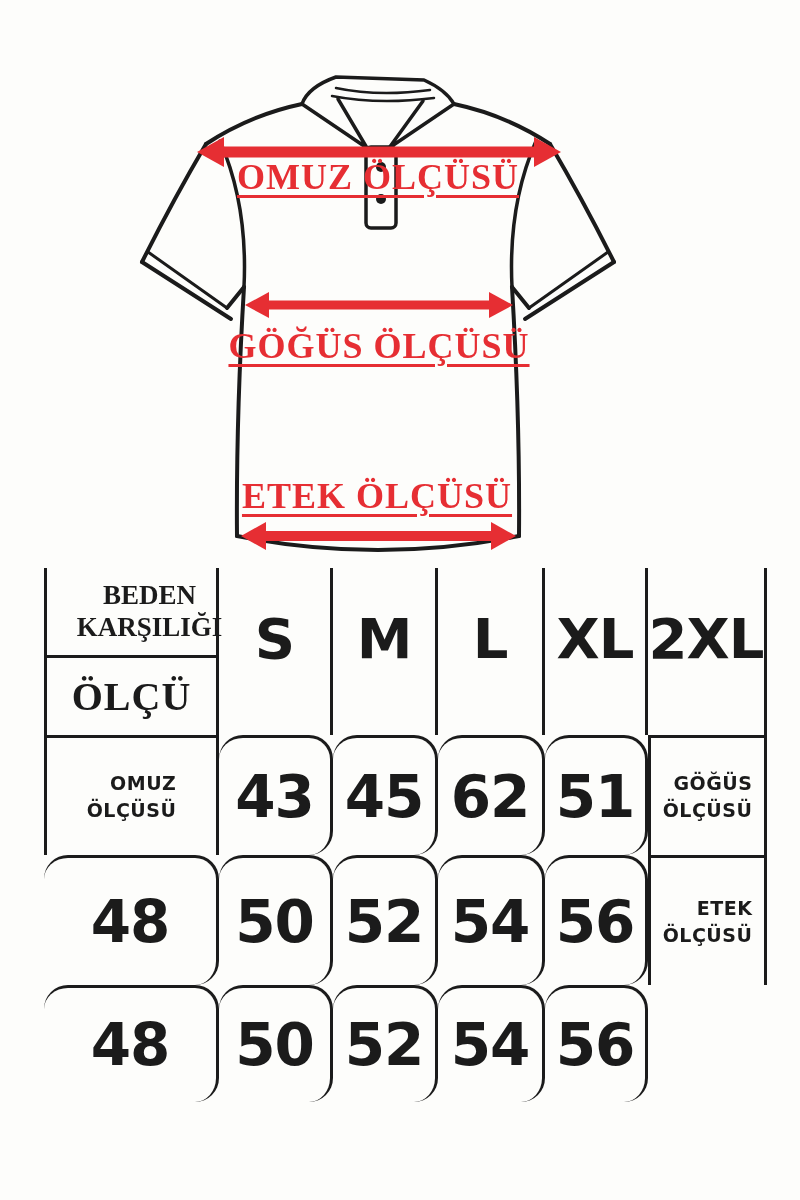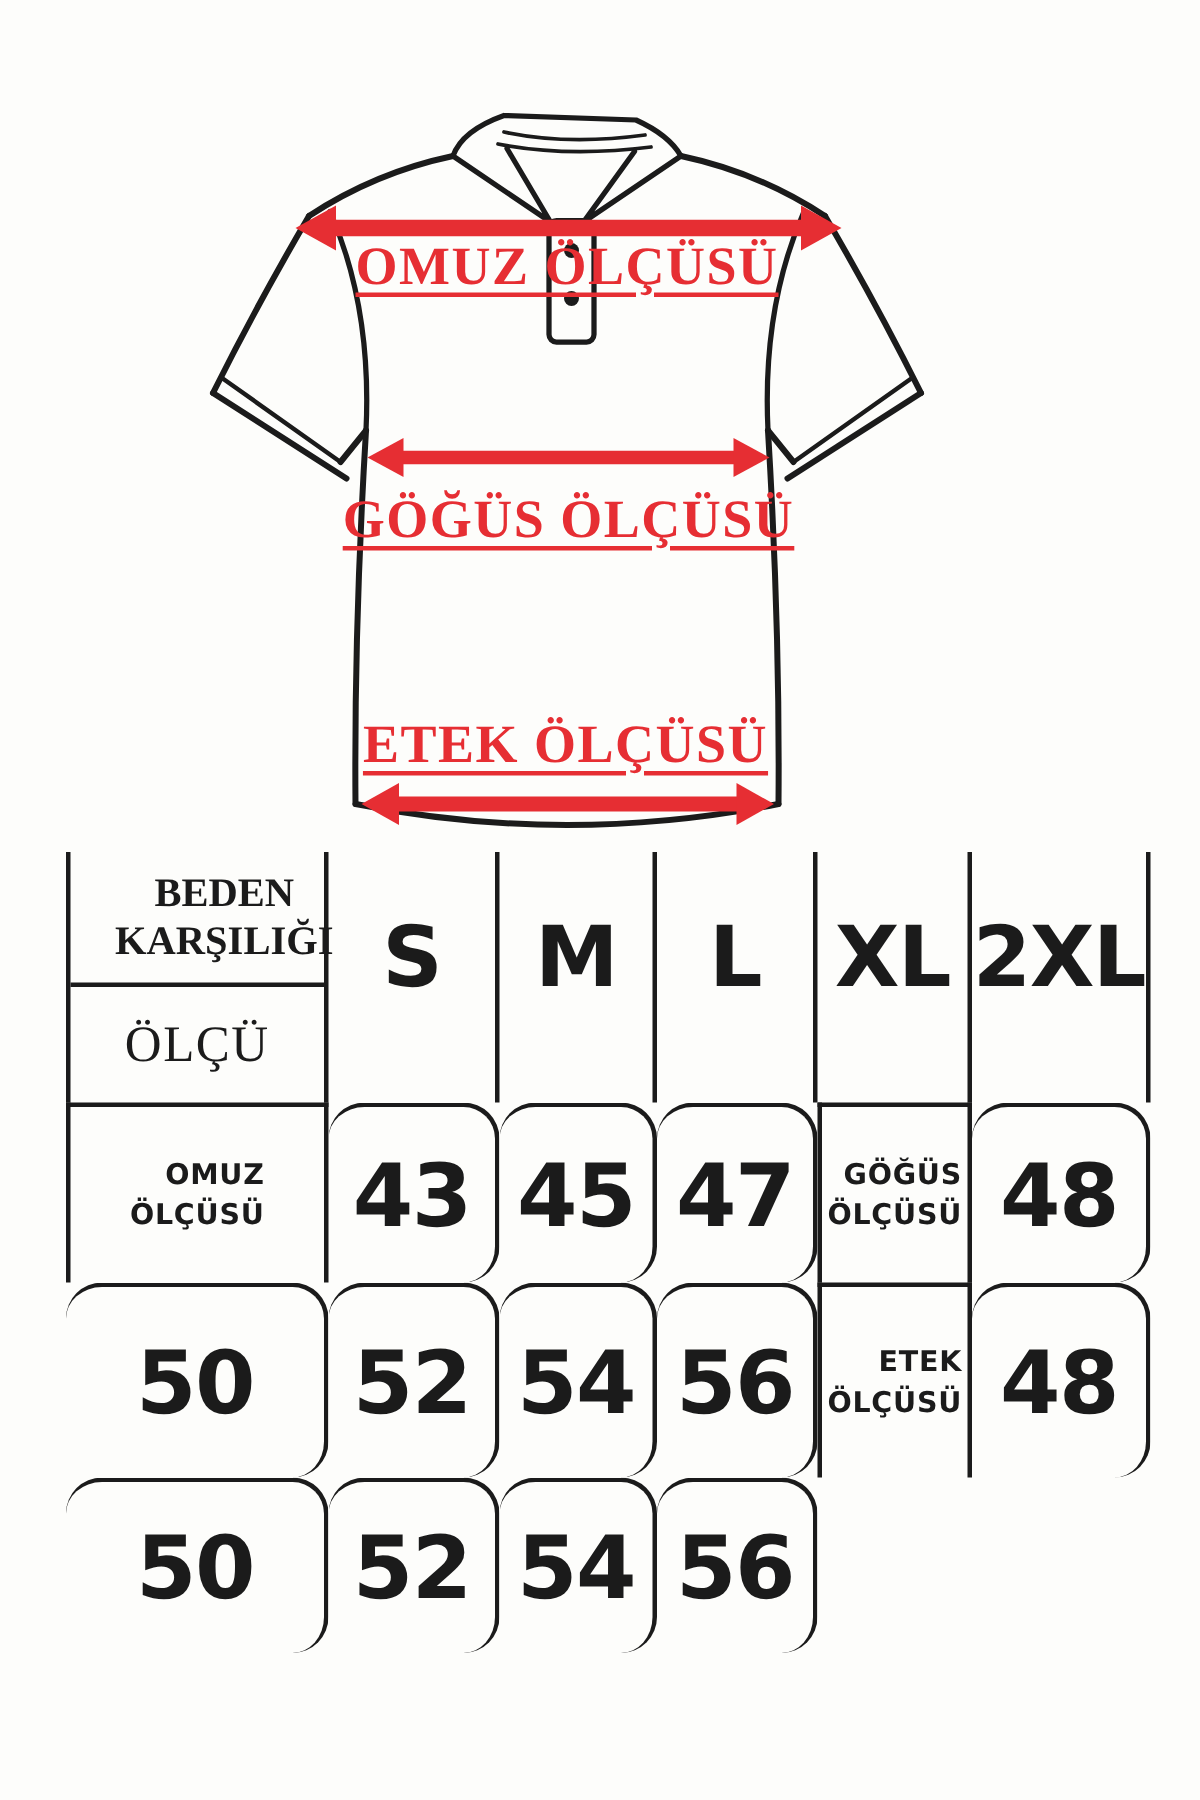--- a/index.html
+++ b/index.html
@@ -61,21 +61,21 @@
     border-bottom:3px solid var(--ink);
     display:flex;align-items:center;justify-content:center;
     font-family:"Liberation Serif",serif;
     font-weight:bold;font-size:27px;line-height:1.15;
     white-space:pre-line;text-align:center;padding-left:36px;
   }
   .corner-bottom{
     flex:1;
     display:flex;align-items:center;justify-content:center;
     font-family:"Liberation Serif",serif;
-    font-weight:normal;font-size:34px;letter-spacing:1px;
+    font-weight:bold;font-size:40px;letter-spacing:1px;
   }
   .size-cell{
     font-weight:bold;font-size:56px;
     padding-bottom:26px;
     letter-spacing:-1px;
   }
   .row-label{
     font-weight:bold;font-size:19px;line-height:1.4;
     white-space:pre-line;letter-spacing:.5px;text-align:right;
   }
@@ -160,21 +160,22 @@
     <div class="cell size-cell">S</div>
     <div class="cell size-cell">M</div>
     <div class="cell size-cell">L</div>
     <div class="cell size-cell">XL</div>
     <div class="cell size-cell">2XL</div>
 
     <div class="cell col0 rt row-label">OMUZ
 ÖLÇÜSÜ</div>
     <div class="cell rt value-cell">43</div>
     <div class="cell rt value-cell">45</div>
-    <div class="cell rt value-cell">47</div>
+    <div class="cell rt value-cell">62</div>
+    <div class="cell rt value-cell">51</div>
 
     <div class="cell col0 rt row-label">GÖĞÜS
 ÖLÇÜSÜ</div>
     <div class="cell rt value-cell">48</div>
     <div class="cell rt value-cell">50</div>
     <div class="cell rt value-cell">52</div>
     <div class="cell rt value-cell">54</div>
     <div class="cell rt value-cell">56</div>
 
     <div class="cell col0 rt row-label">ETEK

